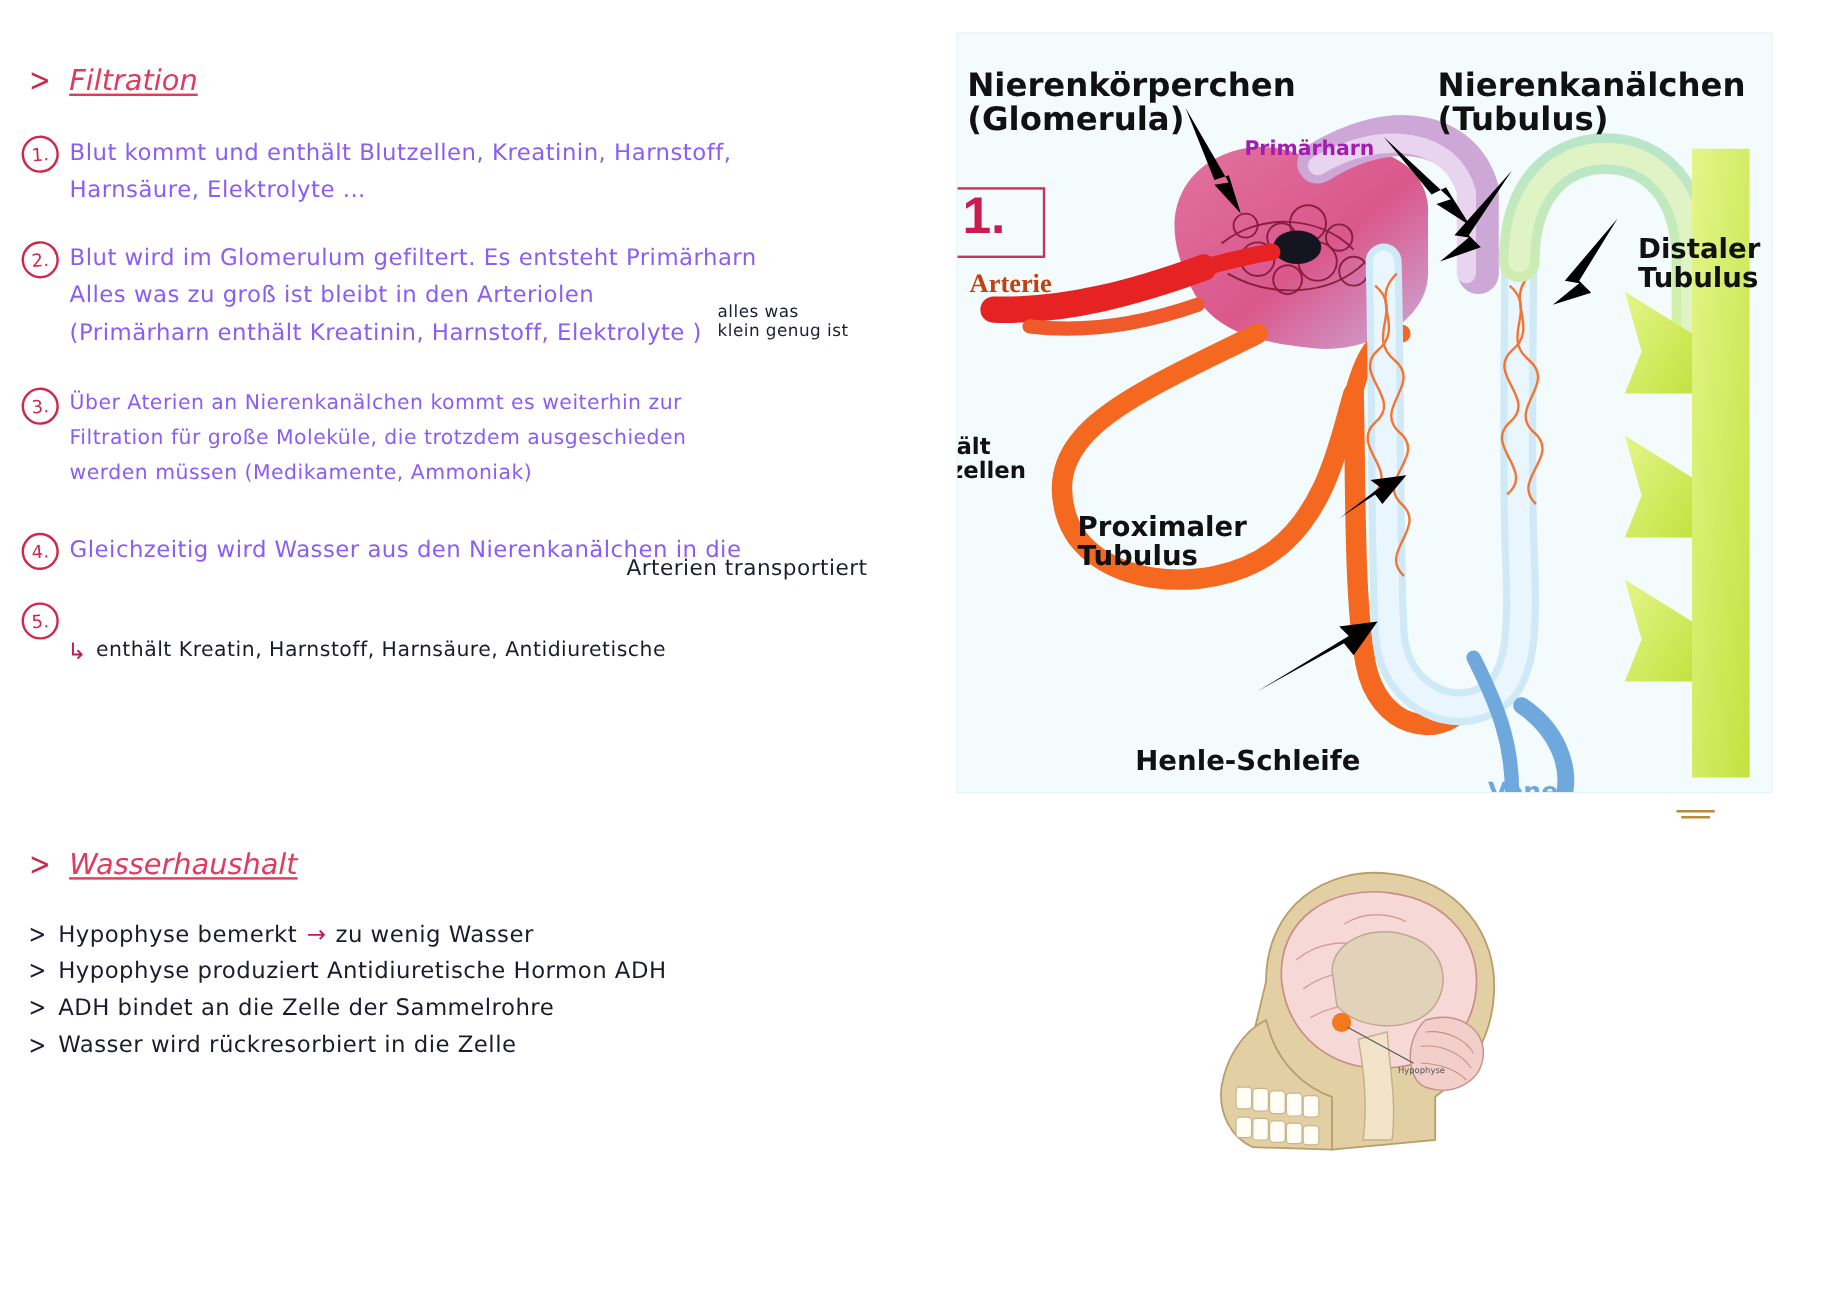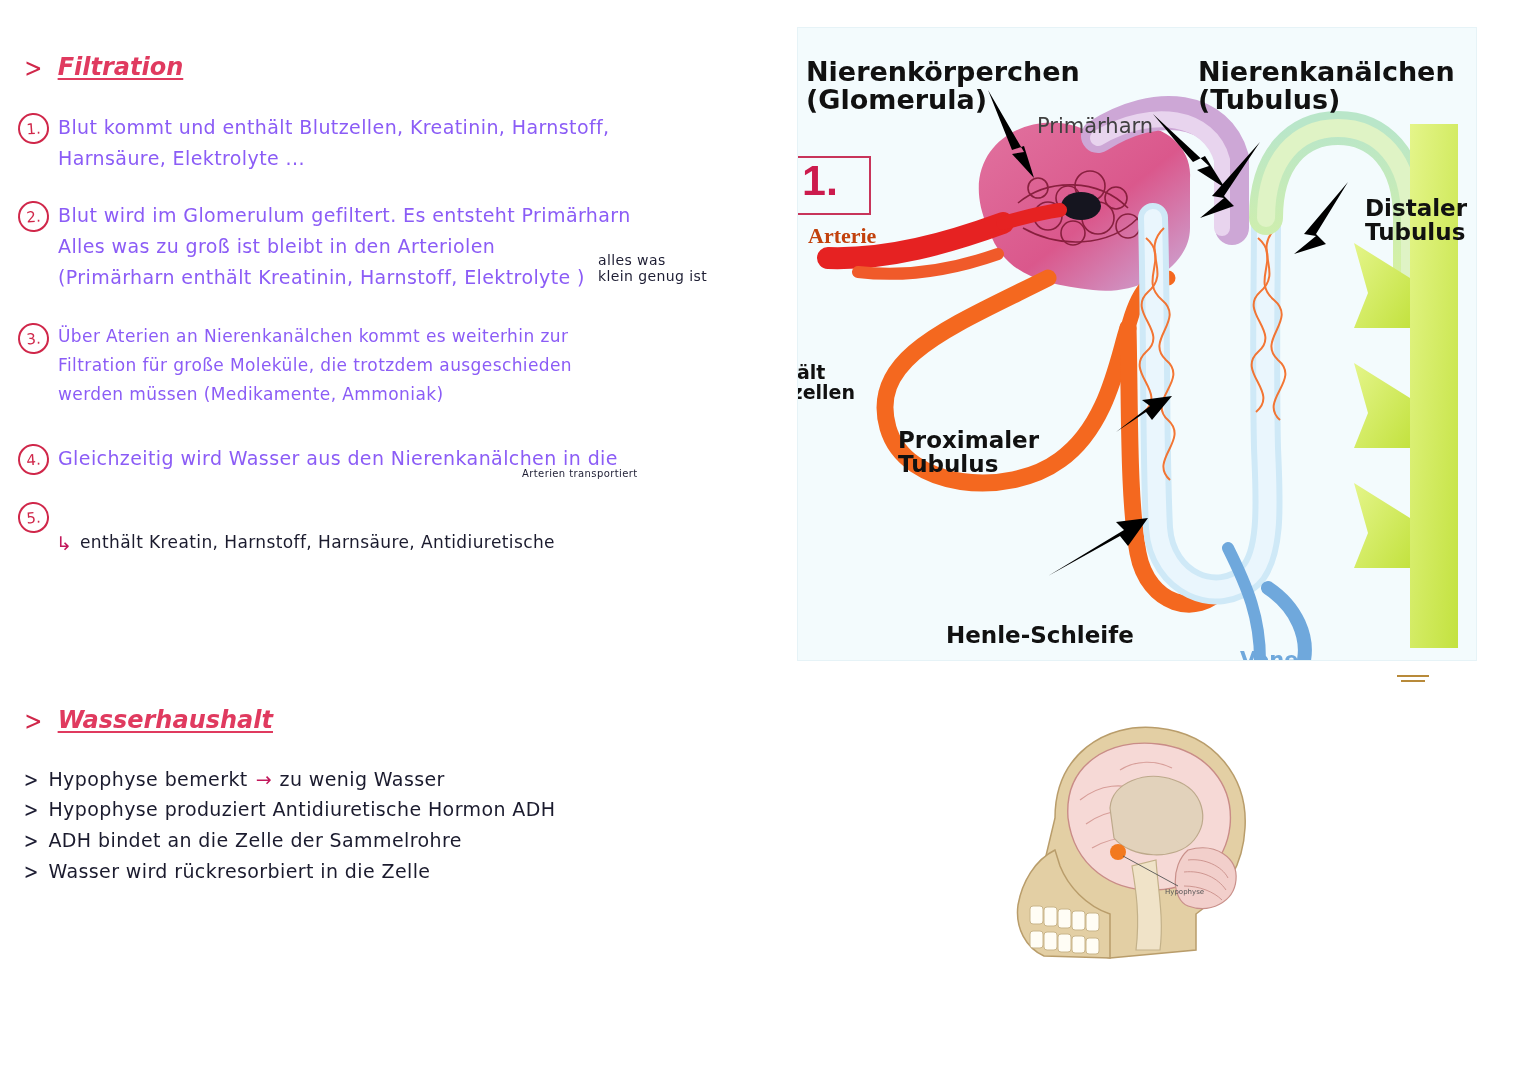--- a/index.html
+++ b/index.html
@@ -31,21 +31,20 @@
   }
   .heading .htext{
     position:relative;
     color:#e03a5f;
     font-size:24px;
     font-style:italic;
     padding:1px 7px 2px 7px;
     text-decoration:underline;
     text-decoration-color:#e03a5f;
     text-underline-offset:3px;
-    font-weight:bold;
   }
 
   .item{position:absolute;display:flex;align-items:flex-start;gap:9px;}
   .num{
     flex:0 0 auto;
     width:27px;height:27px;border:2px solid #d0274a;border-radius:50%;
     color:#d0274a;font-size:15px;
     display:flex;align-items:center;justify-content:center;
     transform:rotate(-4deg);
     margin-top:1px;
@@ -67,21 +66,21 @@
   .subarrow{color:#c2185b;font-size:19px;}
 
   
   .fig-kidney{
     position:absolute;left:797px;top:27px;width:678px;height:632px;
     background:#f3fbfd;
     border:1px solid #e6f3f7;
     overflow:hidden;
   }
   .fig-kidney .lbl{position:absolute;font-weight:bold;color:#111;line-height:1.05;}
-  .lbl-prim{position:absolute;font-weight:normal;color:#404040;font-size:21px;}
+  .lbl-prim{position:absolute;font-weight:bold;color:#a21caf;font-size:17px;}
   .lbl-arterie{position:absolute;color:#c2410c;font-weight:bold;font-size:22px;font-family:Liberation Serif, serif;}
   .lbl-vene{position:absolute;color:#6fa8dc;font-weight:bold;font-size:21px;margin-top:28px;}
   .box1{
     position:absolute;left:-7px;top:128px;width:76px;height:55px;
     border:2px solid #c8345a;
   }
   .box1 span{
     position:absolute;left:9px;top:-2px;font-size:43px;font-weight:bold;color:#cc1b4d;
     font-family:"Liberation Sans",sans-serif;
   }
@@ -129,21 +128,21 @@
       <span class="num">3.</span>
       <span class="body small hw">Über Aterien an Nierenkanälchen kommt es weiterhin zur
 Filtration für große Moleküle, die trotzdem ausgeschieden
 werden müssen (Medikamente, Ammoniak)</span>
     </div>
 
     <div class="item" style="left:18px;top:443px;width:740px;">
       <span class="num">4.</span>
       <span class="body hw">Gleichzeitig wird Wasser aus den Nierenkanälchen in die</span>
     </div>
-    <div class="sup hw" style="left:522px;top:466px;font-size:10px;">Arterien transportiert</div>
+    <div class="sup hw" style="left:522px;top:466px;font-size:18px;">Arterien transportiert</div>
 
     <div class="item" style="left:18px;top:501px;width:780px;">
       <span class="num">5.</span>
     </div>
     <div class="bullet-line" style="left:56px;top:532px;">
       <span class="subarrow">↳</span>
       <span class="hw" style="font-size:17px;">enthält Kreatin, Harnstoff, Harnsäure, Antidiuretische</span>
     </div>
 
     <div class="heading" style="left:22px;top:705px;">

